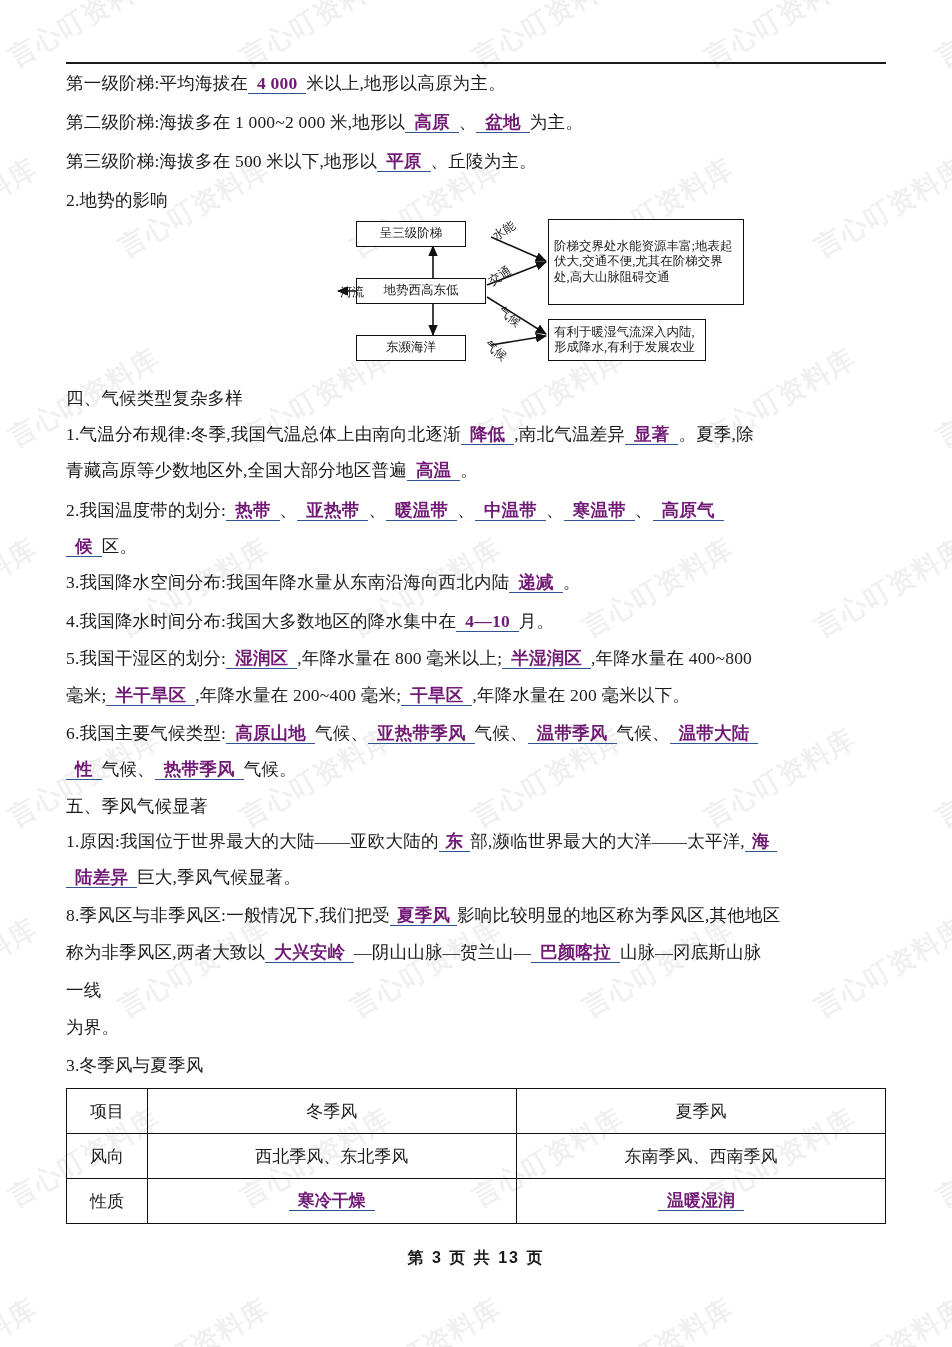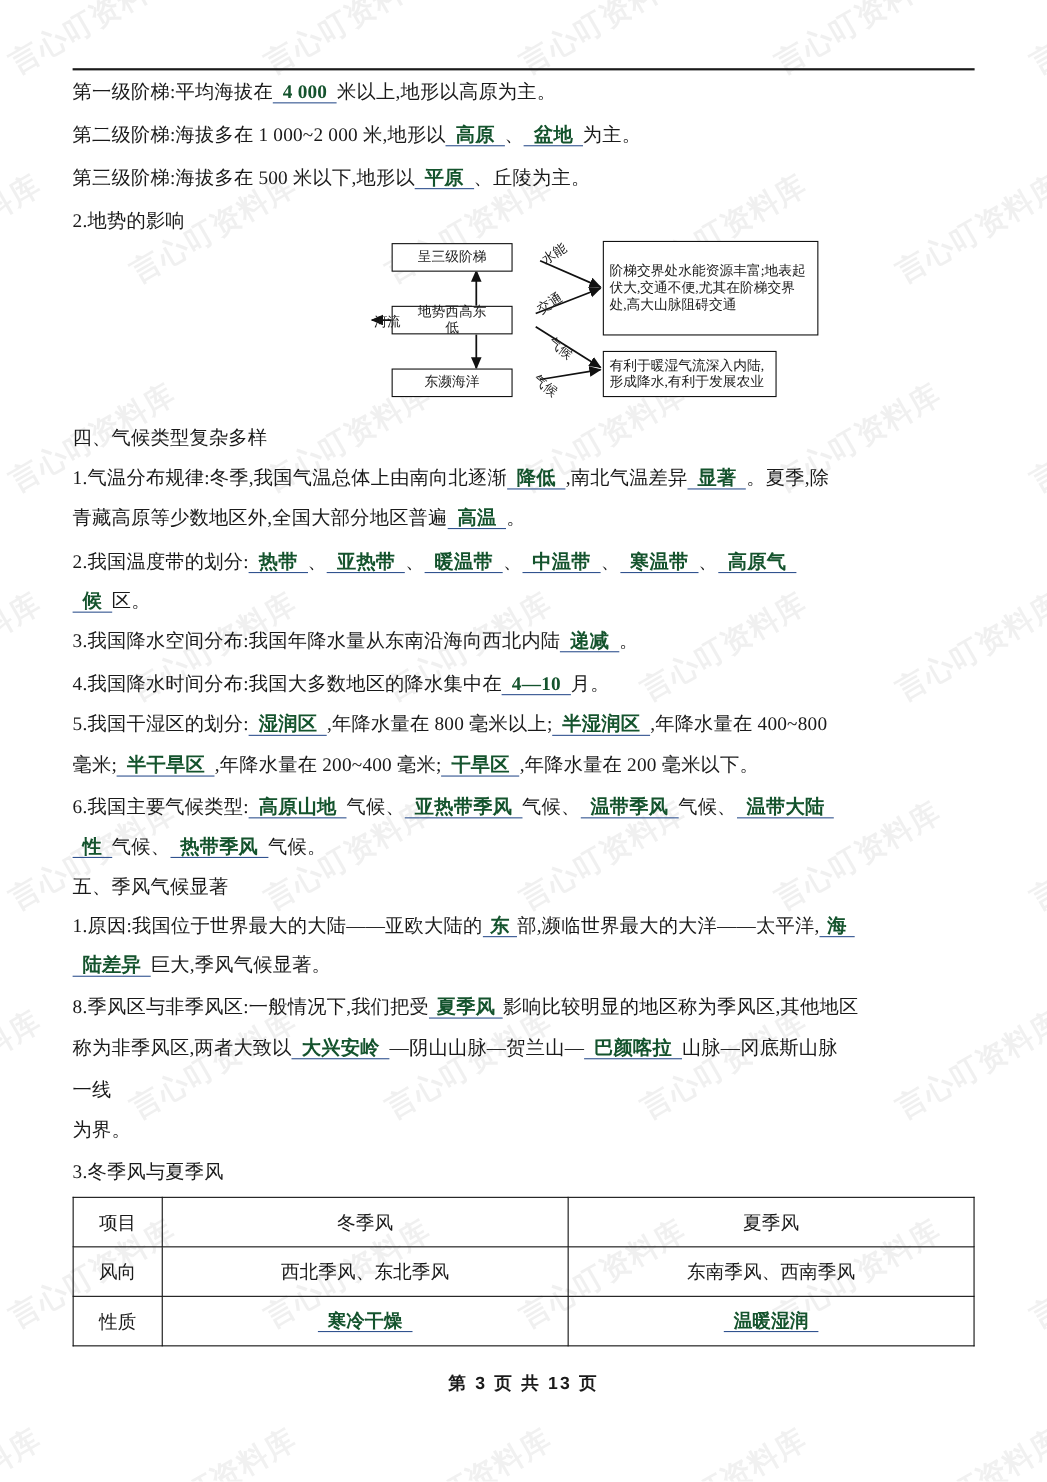--- a/index.html
+++ b/index.html
@@ -59,21 +59,21 @@
     position: absolute;
     left: 66px;
     font-size: 17.5px;
     line-height: 1.2;
     white-space: nowrap;
     letter-spacing: 0.2px;
   }
 
   
   .ans {
-    color: #14532d;
+    color: #701a75;
     border-bottom: 1.3px solid #31538f;
     padding: 0 9px 1px 9px;
     font-weight: bold;
     display: inline-block;
     line-height: 1.05;
   }
   .ans.thin { font-weight: bold; padding: 0 7px 1px 7px; }
   .num { font-family: "Liberation Serif", serif; }
 
   
@@ -230,21 +230,21 @@
         <line x1="263" y1="22" x2="318" y2="46" stroke="#111111" stroke-width="1.6" marker-end="url(#ah)"></line>
 
         <line x1="259" y1="70" x2="318" y2="47" stroke="#111111" stroke-width="1.6" marker-end="url(#ah)"></line>
 
         <line x1="259" y1="82" x2="318" y2="119" stroke="#111111" stroke-width="1.6" marker-end="url(#ah)"></line>
 
         <line x1="263" y1="130" x2="318" y2="121" stroke="#111111" stroke-width="1.6" marker-end="url(#ah)"></line>
       </svg>
 
       <div class="box" style="left:128px; top:6px; width:110px; height:26px;">呈三级阶梯</div>
-      <div class="box" style="left:128px; top:63px; width:110px; height:26px;">地势西高东低</div>
+      <div class="box" style="left:128px; top:63px; width:130px; height:26px;">地势西高东低</div>
       <div class="box" style="left:128px; top:120px; width:110px; height:26px;">东濒海洋</div>
       <div class="box left-al" style="left:320px; top:4px; width:196px; height:86px;">阶梯交界处水能资源丰富;地表起伏大,交通不便,尤其在阶梯交界处,高大山脉阻碍交通</div>
       <div class="box left-al" style="left:320px; top:104px; width:158px; height:42px;">有利于暖湿气流深入内陆,形成降水,有利于发展农业</div>
 
       <div class="edgelabel" style="left:112px; top:69px;">河流</div>
       <div class="edgelabel rot-1" style="left:266px; top:14px;">水能</div>
       <div class="edgelabel rot-2" style="left:262px; top:59px;">交通</div>
       <div class="edgelabel rot-3" style="left:272px; top:86px;">气候</div>
       <div class="edgelabel rot-4" style="left:258px; top:120px;">气候</div>
     </div>

